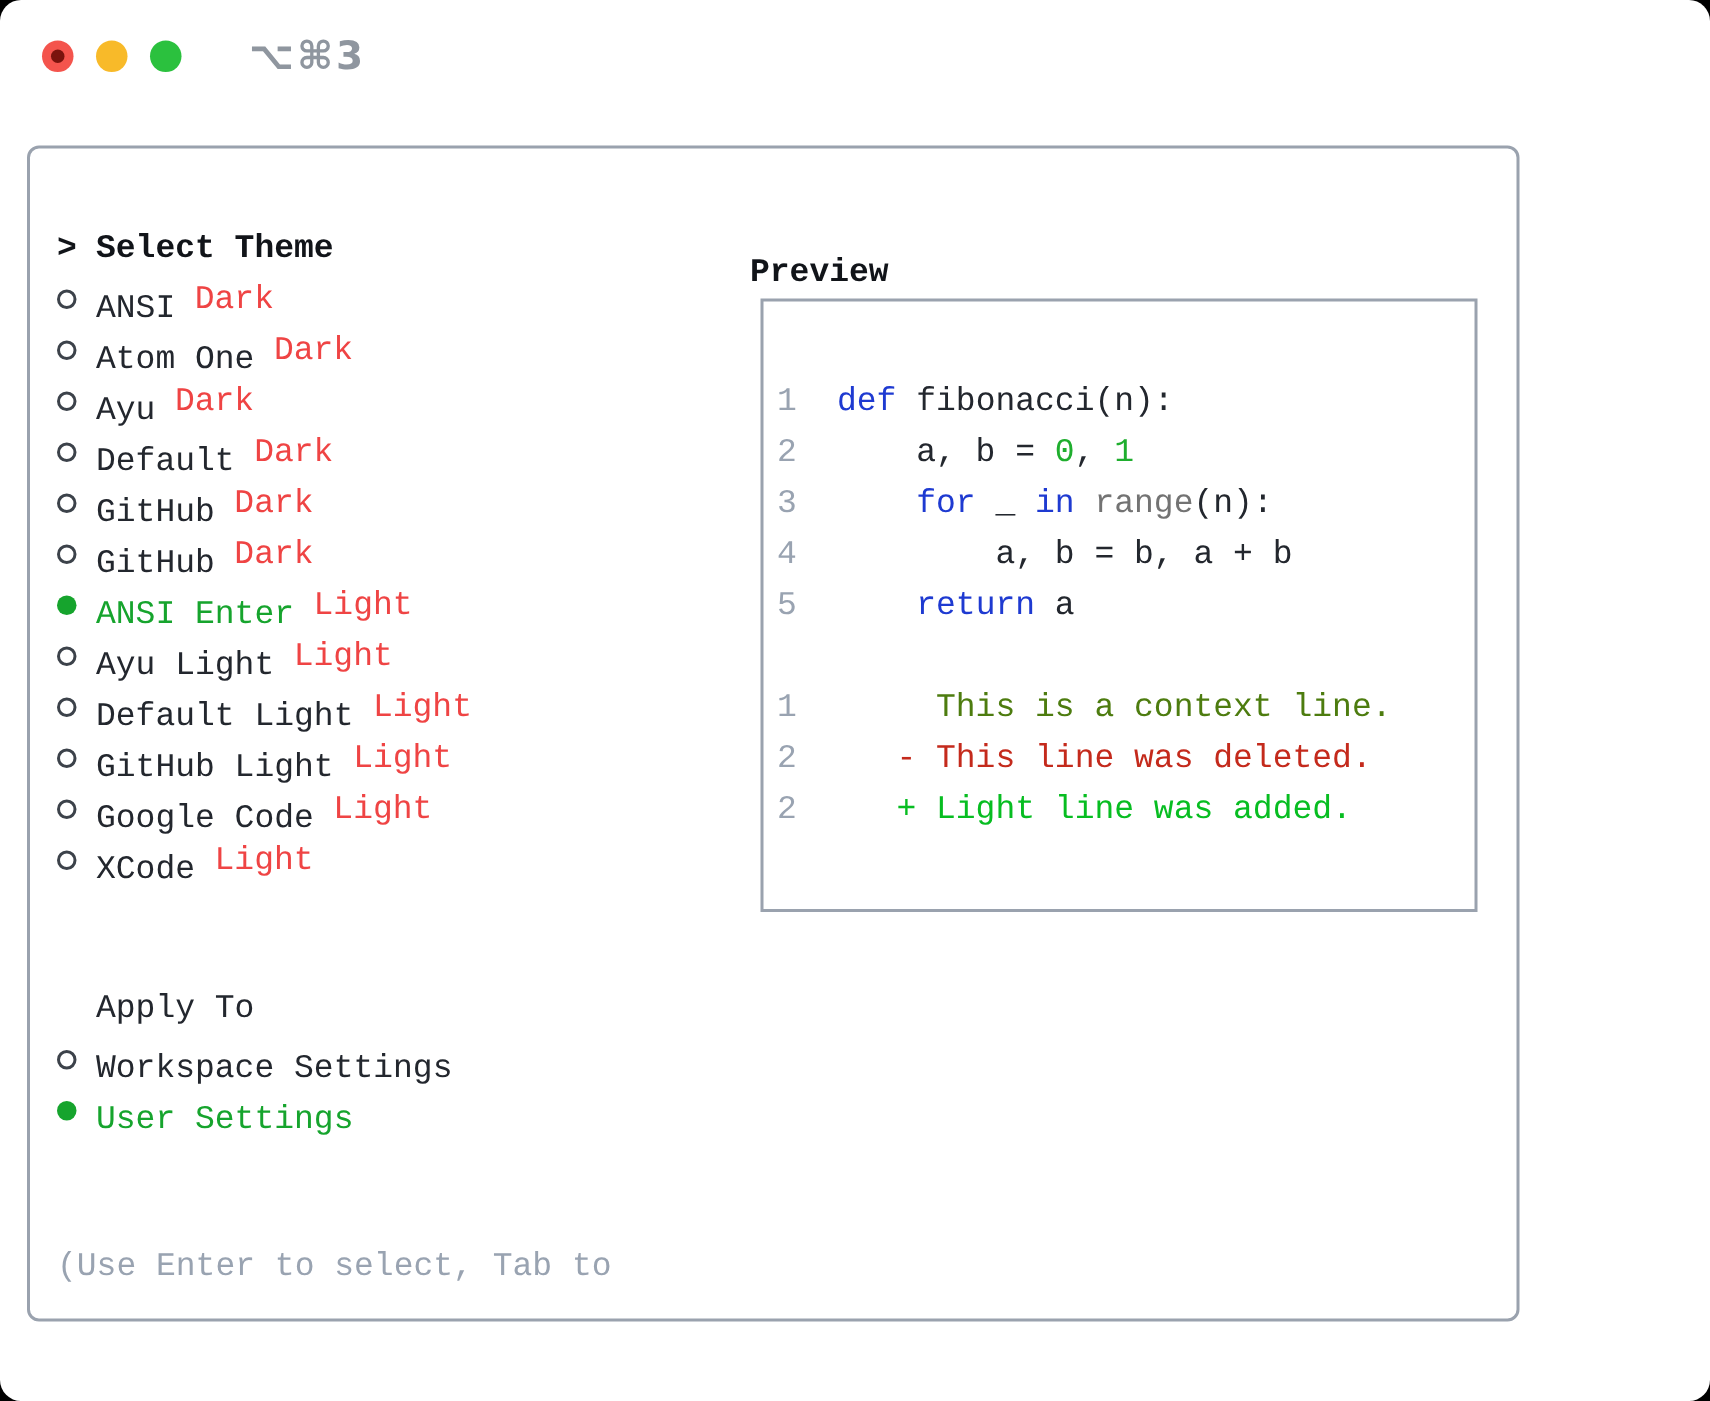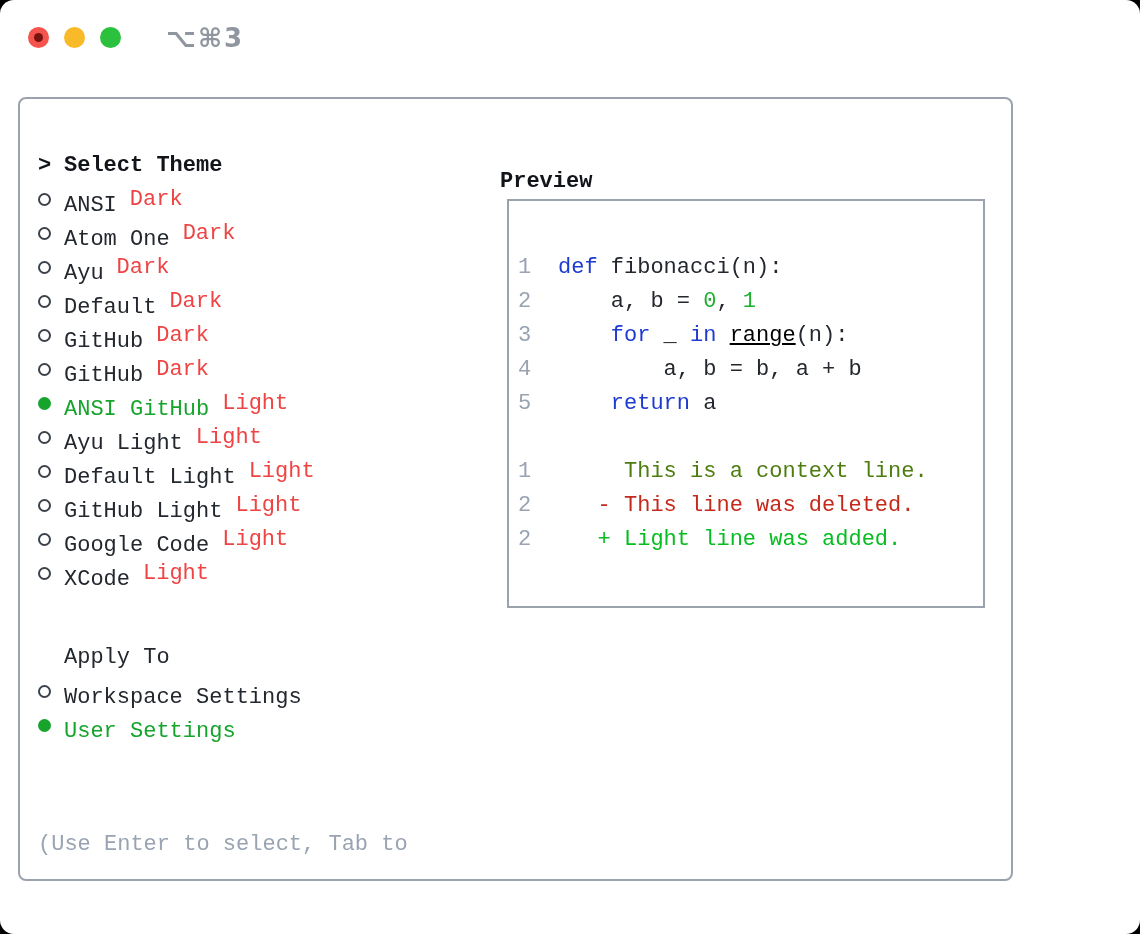--- a/index.html
+++ b/index.html
@@ -29,35 +29,35 @@
   }
   .row { display:flex; align-items:center; height:34px; white-space:pre; }
   .marker { display:inline-flex; align-items:center; width:26px; flex:0 0 26px; }
   .hdr { font-weight:bold; color:#111419; }
   .circle { width:13px; height:13px; border-radius:50%; border:2px solid #3c424a; }
   .circle.filled { border:none; background:#16a42d; }
   .tname { color:#23272e;margin-top:12px; }
   .selected .tname { color:#16a42d; }
   .ttag { color:#ef4444; margin-left:13px;text-align:right; }
   #theme-section { position:absolute; left:18px; top:49px; }
-  #apply-section { position:absolute; left:18px; top:541px; }
+  #apply-section { position:absolute; left:18px; top:556px; }
   #help-text { position:absolute; left:18px; top:661px; color:#99a3b1; line-height:34px; white-space:pre; }
   
   #preview-title { position:absolute; left:480px; top:65px; }
   .preview-box {
     position:absolute; left:487px; top:100px; width:478px; height:409px;
     border:2px solid #9aa2ae; background:#fff;
   }
   #code-lines { position:absolute; left:9px; top:50px; }
   #diff-lines { position:absolute; left:9px; top:254px; }
   .crow { height:34px; line-height:34px; white-space:pre; }
   .lnum { display:inline-block; width:40px; color:#99a3b1; }
   .tok-plain   { color:#23272e;margin-top:28px; }
   .tok-keyword { color:#1e3ad1; }
-  .tok-builtin { color:#000000;text-decoration:underline; }
+  .tok-builtin { color:#737373; }
   .tok-literal { color:#1fae2e; }
   .diff-context .dtext { color:#4d7c0f; }
   .diff-deleted .dtext { color:#c42a1c; }
   .diff-added   .dtext { color:#07bd21; }
 </style>
 </head>
 <body>
 
 <div class="window">
 
@@ -77,21 +77,21 @@
         <span class="marker hdr">&gt;</span>
         <span class="hdr">Select Theme</span>
       </div>
       <div id="theme-list">
           <div class="row theme-row"><span class="marker"><span class="circle"></span></span><span class="tname">ANSI</span><span class="ttag">Dark</span></div>
           <div class="row theme-row"><span class="marker"><span class="circle"></span></span><span class="tname">Atom One</span><span class="ttag">Dark</span></div>
           <div class="row theme-row"><span class="marker"><span class="circle"></span></span><span class="tname">Ayu</span><span class="ttag">Dark</span></div>
           <div class="row theme-row"><span class="marker"><span class="circle"></span></span><span class="tname">Default</span><span class="ttag">Dark</span></div>
           <div class="row theme-row"><span class="marker"><span class="circle"></span></span><span class="tname">GitHub</span><span class="ttag">Dark</span></div>
           <div class="row theme-row"><span class="marker"><span class="circle"></span></span><span class="tname">GitHub</span><span class="ttag">Dark</span></div>
-          <div class="row theme-row selected"><span class="marker"><span class="circle filled"></span></span><span class="tname">ANSI GitHub</span><span class="ttag">Light</span></div>
+          <div class="row theme-row selected"><span class="marker"><span class="circle filled"></span></span><span class="tname">ANSI Enter</span><span class="ttag">Light</span></div>
           <div class="row theme-row"><span class="marker"><span class="circle"></span></span><span class="tname">Ayu Light</span><span class="ttag">Light</span></div>
           <div class="row theme-row"><span class="marker"><span class="circle"></span></span><span class="tname">Default Light</span><span class="ttag">Light</span></div>
           <div class="row theme-row"><span class="marker"><span class="circle"></span></span><span class="tname">GitHub Light</span><span class="ttag">Light</span></div>
           <div class="row theme-row"><span class="marker"><span class="circle"></span></span><span class="tname">Google Code</span><span class="ttag">Light</span></div>
           <div class="row theme-row"><span class="marker"><span class="circle"></span></span><span class="tname">XCode</span><span class="ttag">Light</span></div>
         </div>
     </div>
 
     <div id="apply-section">
       <div class="row">

